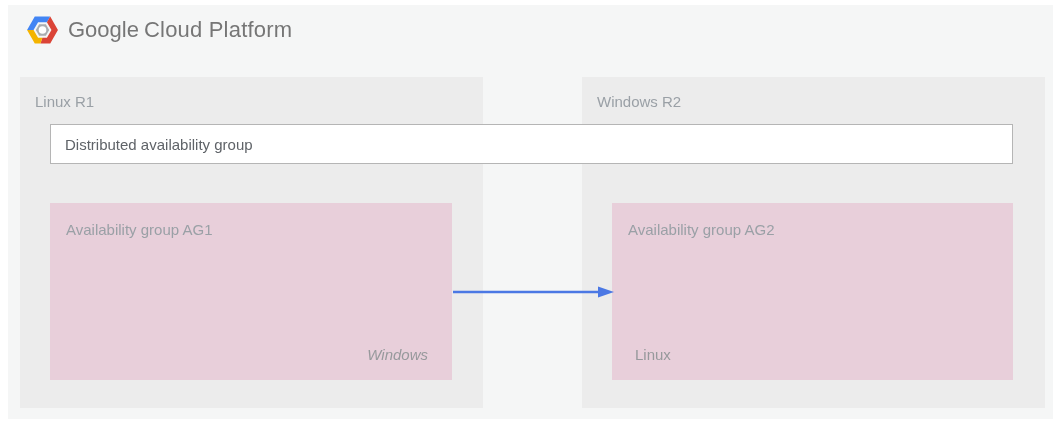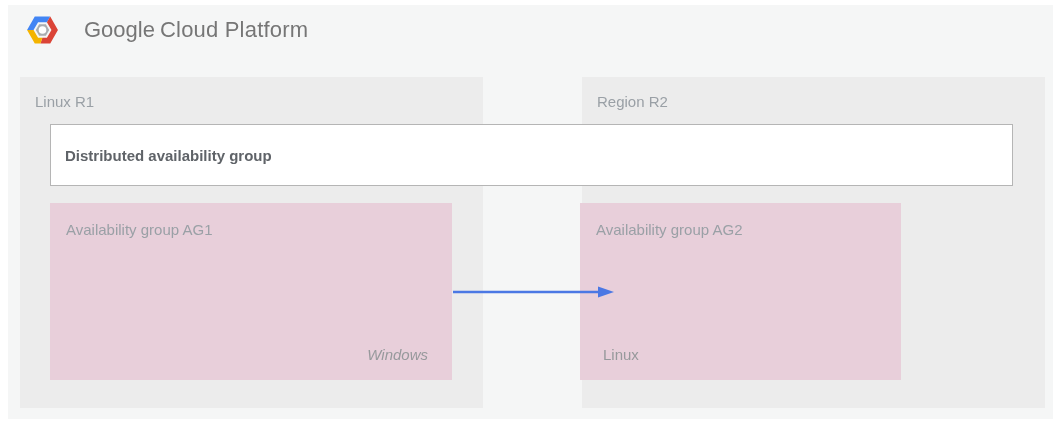--- a/index.html
+++ b/index.html
@@ -18,21 +18,21 @@
   }
   
   .header {
     position: absolute;
     left: 17px; top: 8px;
     display: flex;
     align-items: center;
   }
   .gcp-logo { width: 35px; height: 34px; display: block; }
   .wordmark {
-    margin-left: 24px;
+    margin-left: 8px;
     font-size: 22px;
     color: #767676;
     letter-spacing: 0.2px;
     white-space: nowrap;
   }
   .wordmark .primary { font-weight: 500; letter-spacing: 0px; }
   .wordmark .secondary { font-weight: 400; margin-left: 5px; }
   
   .region {
     position: absolute;
@@ -45,42 +45,41 @@
   .region-label {
     position: absolute;
     left: 15px; top: 16px;
     font-size: 15px;
     color: #9aa0a6;
   }
   
   .dist-box {
     position: absolute;
     left: 42px; top: 119px;
-    width: 963px; height: 62px;
+    width: 963px; height: 40px;
     box-sizing: border-box;
     background: #ffffff;
     border: 1px solid #b5b5b5;
     display: flex;
     align-items: center;
-    font-weight: bold;
   }
   .dist-label {
     margin-left: 14px;
     font-size: 15px;
     color: #5f6368;
   }
   
   .ag-box {
     position: absolute;
     top: 198px;
     height: 177px;
     background: #e8cfda;
   }
   .ag-box-1 { left: 42px;  width: 402px; }
-  .ag-box-2 { left: 572px; width: 321px; }
+  .ag-box-2 { left: 604px; width: 401px; }
   .ag-label {
     position: absolute;
     left: 16px; top: 18px;
     font-size: 15px;
     color: #9aa0a6;
     text-align: right;
   }
   .os-label {
     position: absolute;
     bottom: 17px;
@@ -113,21 +112,21 @@
     <div class="wordmark">
       <span class="primary">Google</span><span class="secondary">Cloud Platform</span>
     </div>
   </div>
 
   <div class="region region-r1">
     <div class="region-label">Linux R1</div>
   </div>
 
   <div class="region region-r2">
-    <div class="region-label">Region R2</div>
+    <div class="region-label">Windows R2</div>
   </div>
 
   <div class="dist-box">
     <div class="dist-label">Distributed availability group</div>
   </div>
 
   <div class="ag-box ag-box-1">
     <div class="ag-label">Availability group AG1</div>
     <div class="os-label os-label-right">Windows</div>
   </div>

